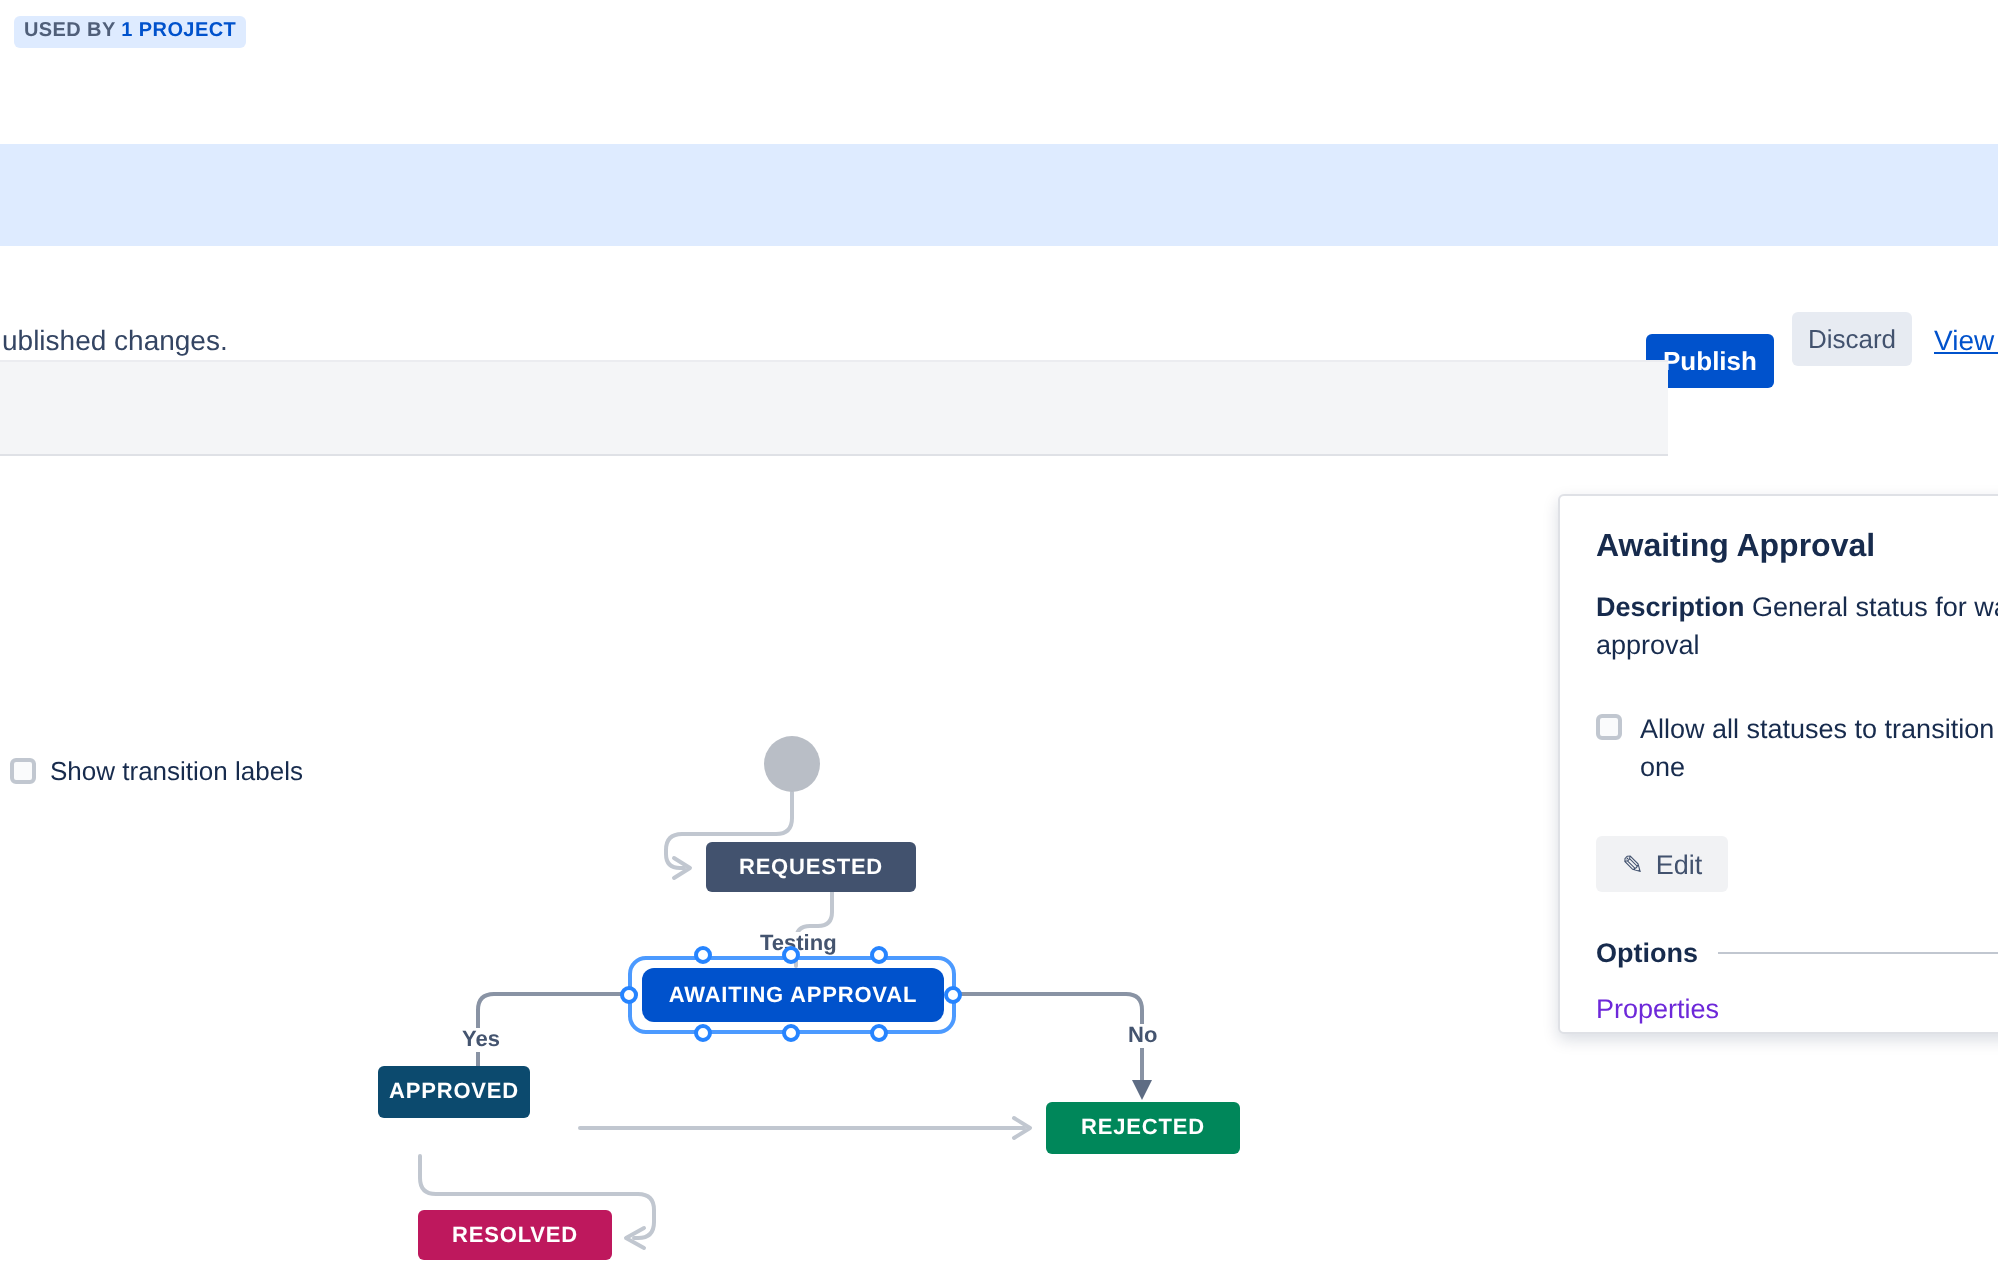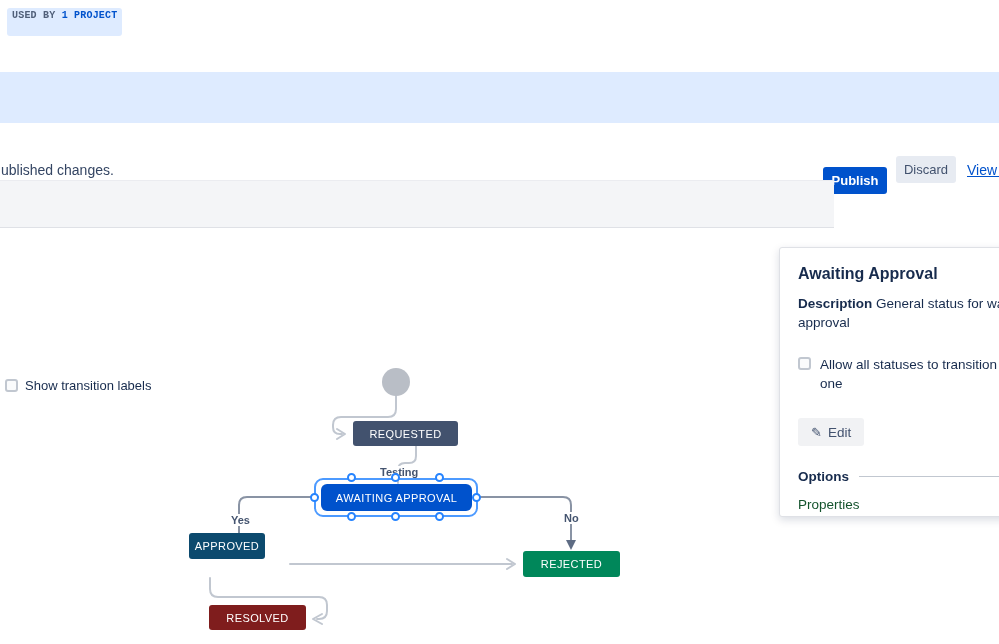--- a/index.html
+++ b/index.html
@@ -3,23 +3,23 @@
 <meta charset="utf-8">
 <style>
   * { margin:0; padding:0; box-sizing:border-box; }
   html,body { width:999px; height:644px; }
   body {
     position:relative; overflow:hidden; background:#ffffff;
     font-family:"Liberation Sans", sans-serif; color:#172b4d;
   }
   
   .used-by-badge {
-    position:absolute; left:7px; top:8px; height:28px;
+    position:absolute; left:7px; top:8px; height:16px;
     background:#deebff; border-radius:3px; padding:2px 5px 0 5px;
-    font-size:10px; font-weight:bold; letter-spacing:.2px; white-space:nowrap;font-family:Liberation Mono, monospace;
+    font-size:10px; font-weight:bold; letter-spacing:.2px; white-space:nowrap;
   }
   .used-by-badge .pre { color:#505f79; }
   .used-by-badge .lnk { color:#0052cc; cursor:pointer; }
   
   .banner {
     position:absolute; left:0; top:72px; width:999px; height:51px;
     background:#deebff;
   }
   .banner-msg {
     position:absolute; left:1px; top:90px; font-size:14px; color:#344563;
@@ -48,21 +48,21 @@
     display:inline-block; width:13px; height:13px; background:#fafbfc;
     border:2px solid #c1c7d0; border-radius:3px; vertical-align:middle; cursor:pointer;
   }
   .dg-toolbar .cbx { position:absolute; left:5px; top:198px; }
   .show-labels { position:absolute; left:25px; top:197px; font-size:13px; color:#172b4d; white-space:nowrap; }
   .draft-saved { position:absolute; left:807px; top:198px; font-size:12.5px; color:#6b778c; white-space:nowrap; }
   
   .wires { position:absolute; left:0; top:0; width:999px; height:644px; pointer-events:none; }
   .node {
     position:absolute; display:flex; align-items:center; justify-content:center;
-    color:#fff; font-size:11px; font-weight:normal; letter-spacing:.4px;
+    color:#fff; font-size:11px; font-weight:bold; letter-spacing:.4px;
     border-radius:3px; cursor:pointer; white-space:nowrap;
   }
   .start-circle {
     position:absolute; left:382px; top:368px; width:28px; height:28px;
     border-radius:50%; background:#b9bec6; cursor:pointer;
   }
   .sel-ring {
     position:absolute; left:314px; top:478px; width:164px; height:39px;
     border:2px solid #4c9aff; border-radius:9px; cursor:pointer;
   }
@@ -90,21 +90,21 @@
   .panel-btn {
     height:28px; padding:0 13px; background:#f1f2f4; color:#42526e;
     border:none; border-radius:3px; font-size:13.5px; cursor:pointer;
     display:inline-flex; align-items:center; gap:6px;
     font-family:"Liberation Sans", sans-serif;
   }
   .pencil { font-size:13px; color:#42526e; }
   .options-row { margin-top:23px; display:flex; align-items:center; gap:10px; }
   .options-row .hd { font-size:13.5px; font-weight:bold; color:#172b4d; white-space:nowrap; }
   .options-row .rule { flex:1; border-top:1px solid #c1c7d0; height:0; }
-  .props-link { display:inline-block; margin-top:13px; font-size:13.5px; color:#14532d; cursor:pointer; }
+  .props-link { display:inline-block; margin-top:13px; font-size:13.5px; color:#6d28d9; cursor:pointer; }
 </style>
 </head>
 <body>
 
 <div class="used-by-badge">
   <span class="pre">USED BY</span>
   <span> </span>
   <span class="lnk">1 PROJECT</span>
 </div>
 
@@ -154,21 +154,21 @@
 <div class="handle" style="left:310px; top:493px;"></div>
 <div class="handle" style="left:472px; top:493px;"></div>
 
 <div class="t-label" style="left:228px; top:514px;">Yes</div>
 <div class="t-label" style="left:561px; top:512px;">No</div>
 
 <div class="node" style="left:189px; top:533px; width:76px; height:26px; background:#0c4a6e;">APPROVED</div>
 
 <div class="node" style="left:523px; top:551px; width:97px; height:26px; background:#00875a;">REJECTED</div>
 
-<div class="node" style="left:209px; top:605px; width:97px; height:25px; background:#7f1d1d;">RESOLVED</div>
+<div class="node" style="left:209px; top:605px; width:97px; height:25px; background:#be185d;">RESOLVED</div>
 
 <div class="panel">
   <div class="panel-title">Awaiting Approval</div>
   <div class="panel-desc">
     <b>Description</b><span> General status for waiting for approval</span>
   </div>
   <div class="allow-row">
     <span class="cbx"></span>
     <label>Allow all statuses to transition to this one</label>
   </div>

